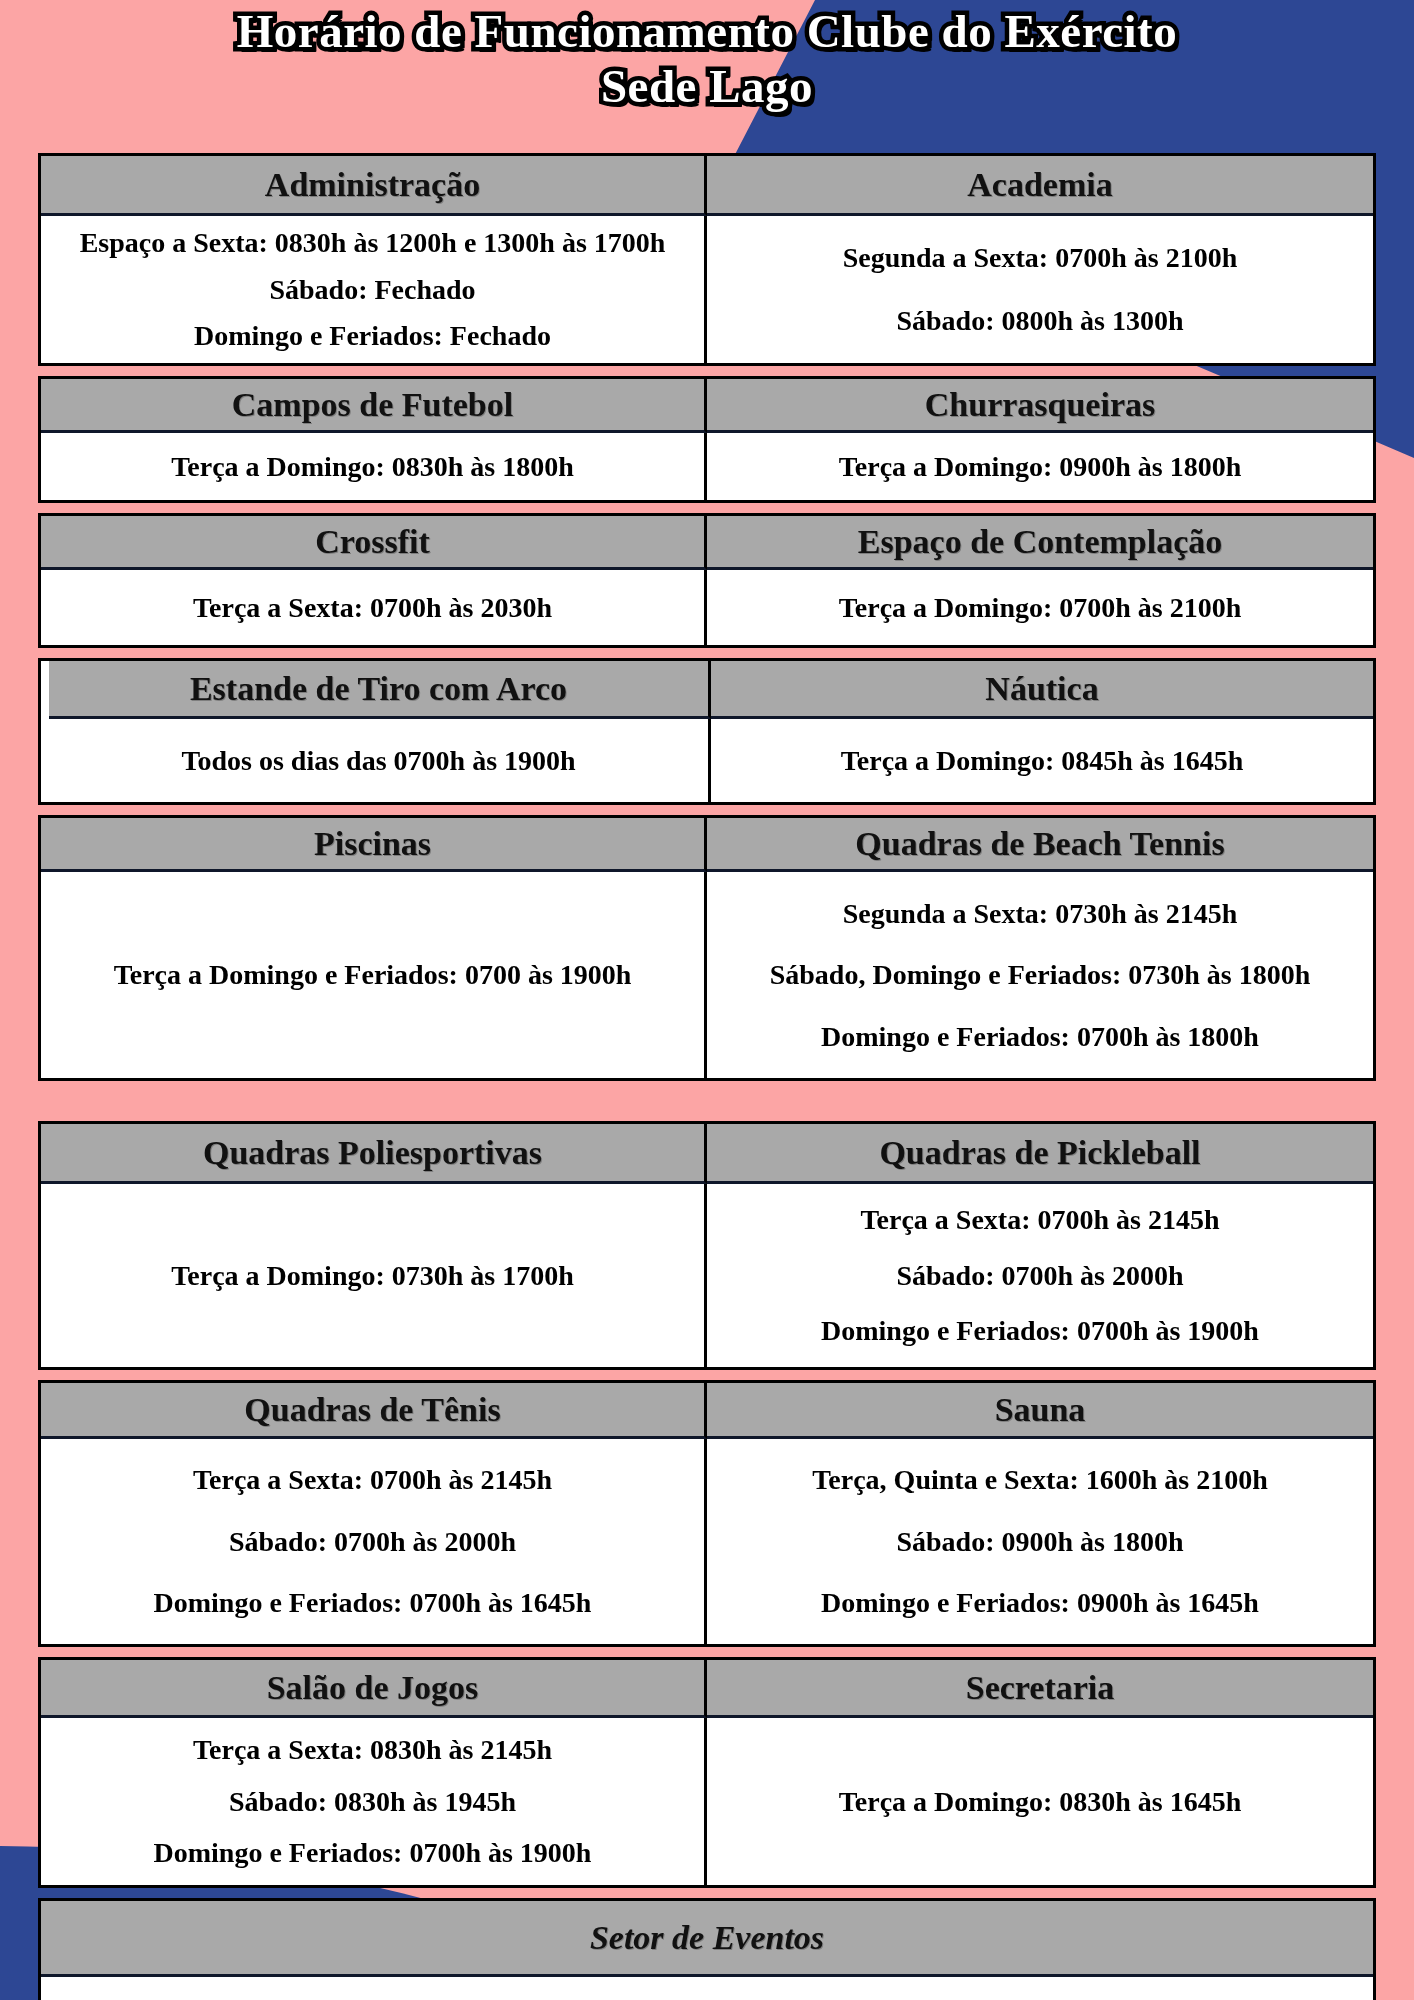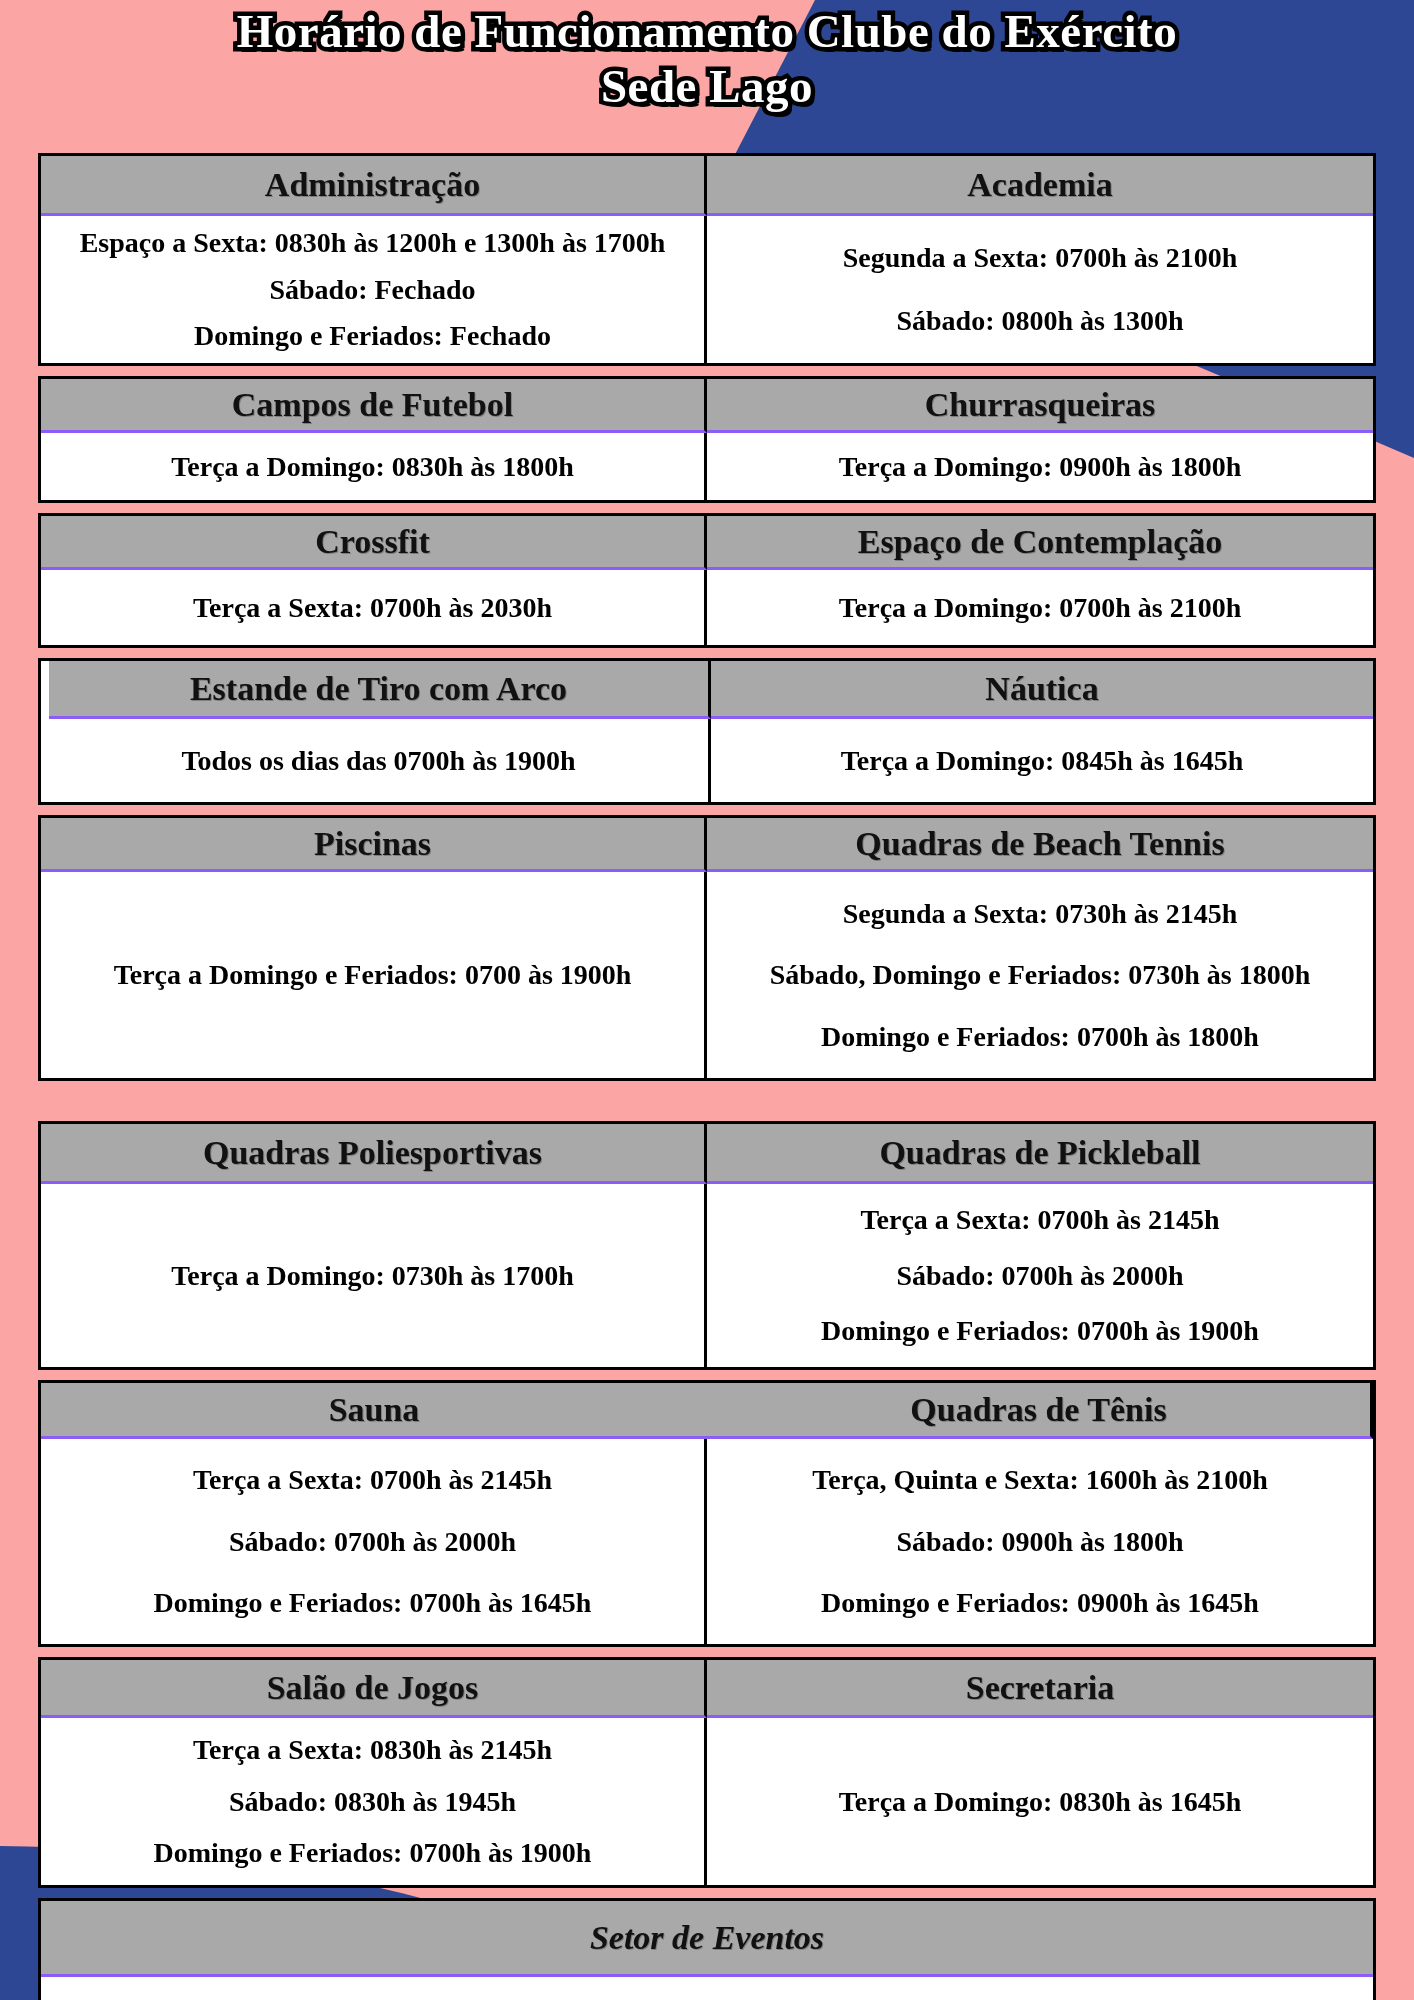--- a/index.html
+++ b/index.html
@@ -57,21 +57,21 @@
     display:grid;
     grid-template-columns:1fr 1fr;
     border:3px solid #000;
     box-sizing:border-box;
     background:#fff;
     margin-bottom:10px;
   }
   .sec.full{grid-template-columns:1fr;}
   .hdr{
     background:#a9a9a9;
-    border-bottom:3px solid #8b5cf6;
+    border-bottom:3px solid #0f172a;
     display:flex;align-items:center;justify-content:center;
     font-weight:bold;font-size:34px;color:#111;
     text-shadow:1px 1px 0 rgba(0,0,0,0.25);
     box-sizing:border-box;
   }
   .cell-l{border-right:3px solid #000;box-sizing:border-box;}
   .sec.full .cell-l{border-right:none;}
   .content{
     display:flex;flex-direction:column;
     justify-content:space-evenly;align-items:center;
@@ -173,22 +173,22 @@
         <div class="line">Terça a Domingo: 0730h às 1700h</div>
       </div>
       <div class="content">
         <div class="line">Terça a Sexta: 0700h às 2145h</div>
         <div class="line">Sábado: 0700h às 2000h</div>
         <div class="line">Domingo e Feriados: 0700h às 1900h</div>
       </div>
     </div>
 
     <div class="sec s7">
+      <div class="hdr cell-l">Quadras de Tênis</div>
       <div class="hdr">Sauna</div>
-      <div class="hdr cell-l">Quadras de Tênis</div>
       <div class="content cell-l">
         <div class="line">Terça a Sexta: 0700h às 2145h</div>
         <div class="line">Sábado: 0700h às 2000h</div>
         <div class="line">Domingo e Feriados: 0700h às 1645h</div>
       </div>
       <div class="content">
         <div class="line">Terça, Quinta e Sexta: 1600h às 2100h</div>
         <div class="line">Sábado: 0900h às 1800h</div>
         <div class="line">Domingo e Feriados: 0900h às 1645h</div>
       </div>

